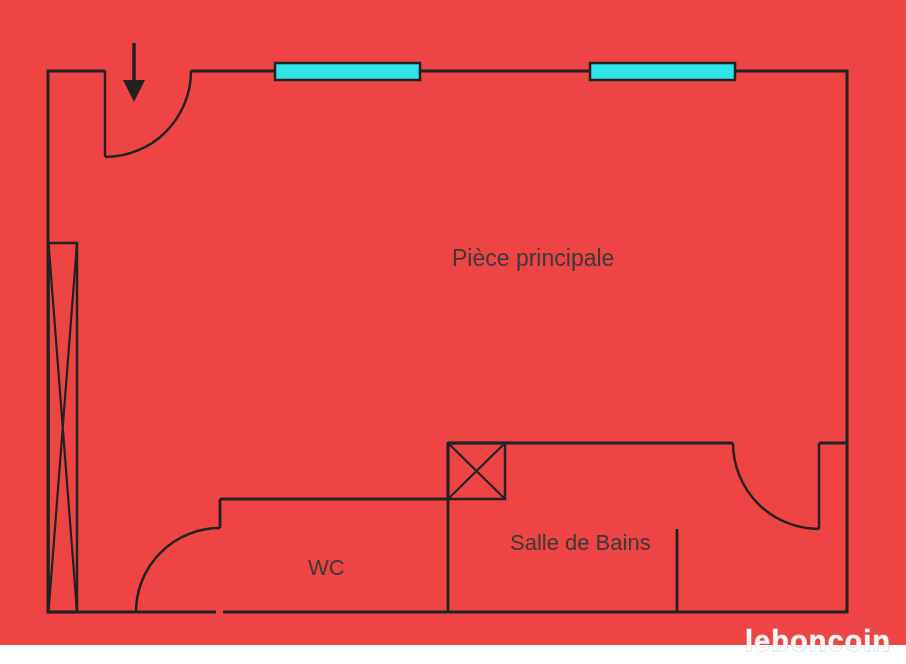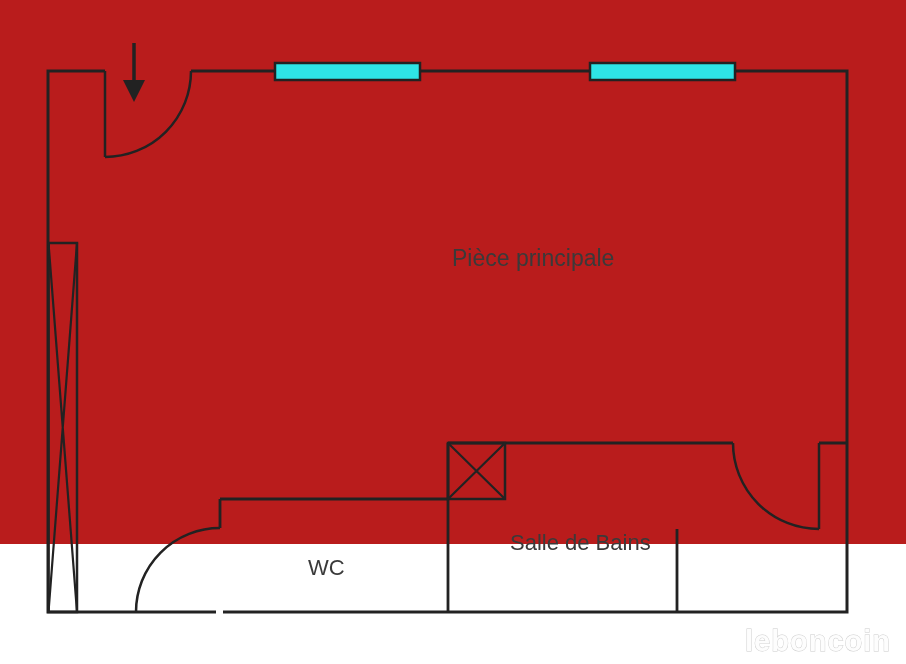--- a/index.html
+++ b/index.html
@@ -7,22 +7,22 @@
     padding: 0;
     background: #ffffff;
     width: 906px;
     height: 664px;
     overflow: hidden;
     font-family: "Liberation Sans", sans-serif;
   }
   .stage {
     position: relative;
     width: 906px;
-    height: 544px;
-    background: #b91c1c;
+    height: 645px;
+    background: #ef4444;
   }
   svg.plan {
     display: block;
     width: 906px;
     height: 664px;
   }
   .wall {
     fill: none;
     stroke: var(--color-wall, #222222);
     stroke-width: 3;

